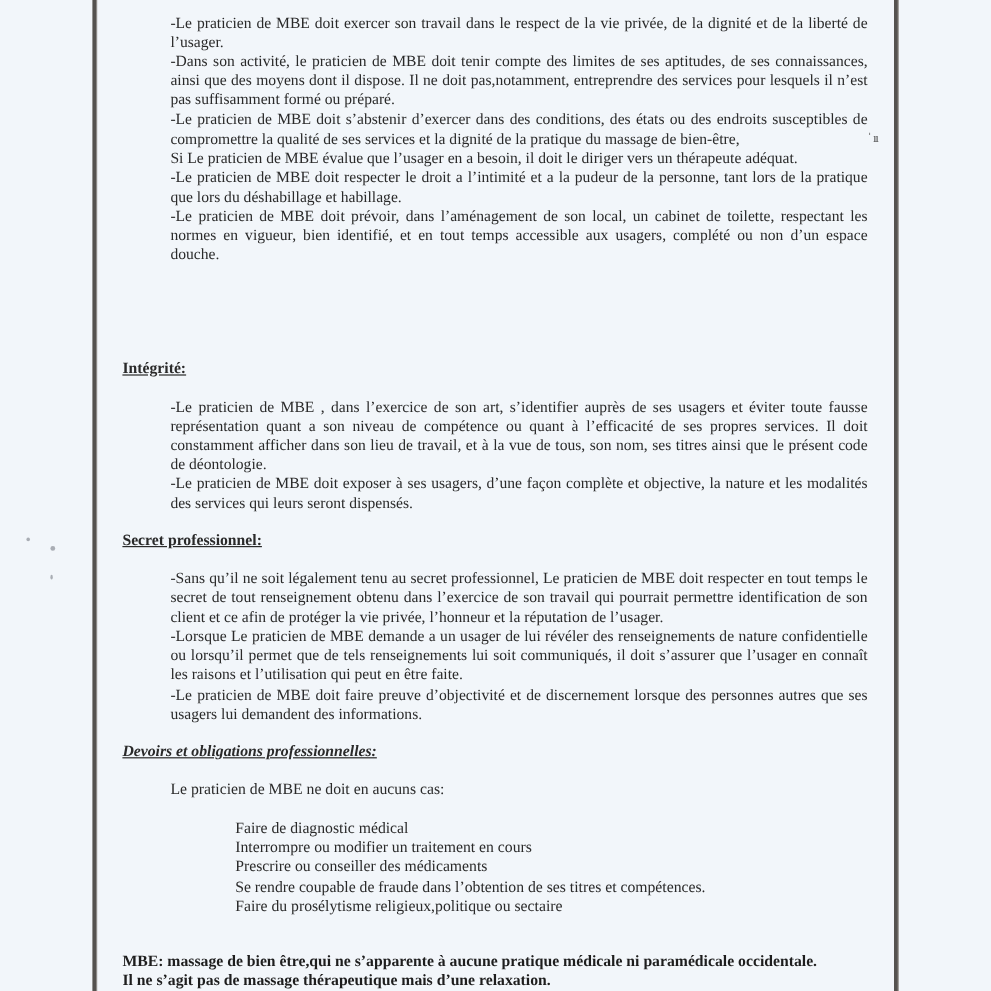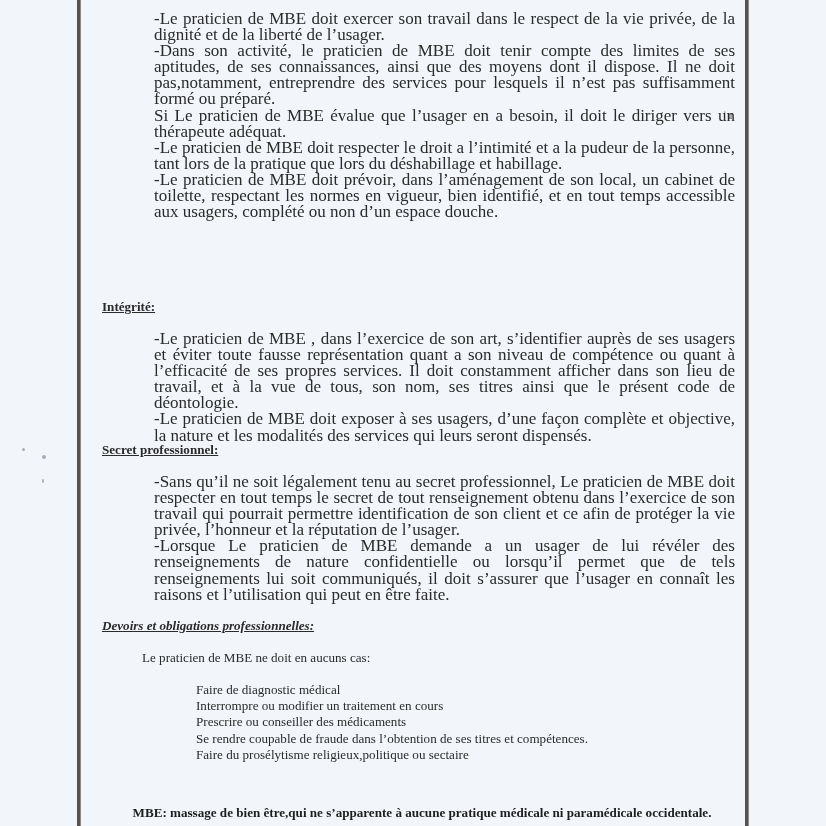--- a/index.html
+++ b/index.html
@@ -15,77 +15,79 @@
     background: #55524f;
     box-shadow: 1px 0 0 #8d8a87;
   }
   .rule.left { left: 77px; }
   .rule.right { left: 745px; }
   .speck { position: absolute; background: #8a8f96; border-radius: 50%; opacity: .7; }
   .page {
     position: absolute; left: 0; top: 0; width: 826px;
   }
   .para {
-    position: absolute; left: 154px; width: 581px;
-    font-size: 17px; line-height: 16.1px;
+    position: absolute; left: 142px; width: 581px;
+    font-size: 13px; line-height: 16.1px;
     text-align: justify;
   }
   .para p { margin: 0; }
   .heading {
     position: absolute; left: 102px;
     font-weight: bold; text-decoration: underline;
     font-size: 13.1px; line-height: 16px;
   }
   .intro {
     position: absolute; left: 142px; font-size: 13.1px; line-height: 16px;
   }
   .list {
     position: absolute; left: 180px; margin: 16px; padding: 0; list-style: none;
     font-size: 13.1px; line-height: 16.2px;
   }
   .footer {
     position: absolute; left: 102px; top: 793px; width: 640px;
     font-weight: bold; font-size: 13.1px; line-height: 16.2px; color: #1e1e1e;
   }
-  .footer p { margin: 12px; white-space: nowrap; text-align: center; }
+  .footer p { margin: 0; white-space: nowrap; }
   .scanmark {
     position: absolute; left: 723px; top: 109px; font-size: 11px; color: #555; letter-spacing: -1px;
   }
 </style>
 </head>
 <body>
 
 <div class="rule left"></div>
 <div class="rule right"></div>
 
 <div class="speck" style="left:22px;top:448px;width:3px;height:3px;"></div>
 <div class="speck" style="left:42px;top:455px;width:4px;height:4px;"></div>
 <div class="speck" style="left:42px;top:479px;width:2px;height:4px;"></div>
 <span class="scanmark">ˈ ıı</span>
 
 <div class="page">
 
   <div class="para" style="top:11px;">
     <p>-Le praticien de MBE doit exercer son travail dans le respect de la vie privée, de la dignité et de la liberté de l’usager.</p>
     <p>-Dans son activité, le praticien de MBE doit tenir compte des limites de ses aptitudes, de ses connaissances, ainsi que des moyens dont il dispose. Il ne doit pas,notamment, entreprendre des services pour lesquels il n’est pas suffisamment formé ou préparé.</p>
+    <p>-Le praticien de MBE doit s’abstenir d’exercer dans des conditions, des états ou des endroits susceptibles de compromettre la qualité de ses services et la dignité de la pratique du massage de bien-être,</p>
     <p>Si Le praticien de MBE évalue que l’usager en a besoin, il doit le diriger vers un thérapeute adéquat.</p>
     <p>-Le praticien de MBE doit respecter le droit a l’intimité et a la pudeur de la personne, tant lors de la pratique que lors du déshabillage et habillage.</p>
     <p>-Le praticien de MBE doit prévoir, dans l’aménagement de son local, un cabinet de toilette, respectant les normes en vigueur, bien identifié, et en tout temps accessible aux usagers, complété ou non d’un espace douche.</p>
   </div>
 
   <div class="heading" style="top:299px;">Intégrité:</div>
   <div class="para" style="top:331px;">
     <p>-Le praticien de MBE , dans l’exercice de son art, s’identifier auprès de ses usagers et éviter toute fausse représentation quant a son niveau de compétence ou quant à l’efficacité de ses propres services. Il doit constamment afficher dans son lieu de travail, et à la vue de tous, son nom, ses titres ainsi que le présent code de déontologie.</p>
     <p>-Le praticien de MBE doit exposer à ses usagers, d’une façon complète et objective, la nature et les modalités des services qui leurs seront dispensés.</p>
   </div>
 
   <div class="heading" style="top:442px;">Secret professionnel:</div>
   <div class="para" style="top:474px;">
     <p>-Sans qu’il ne soit légalement tenu au secret professionnel, Le praticien de MBE  doit respecter en tout temps le secret de tout renseignement obtenu dans l’exercice de son travail qui pourrait permettre  identification de son client et ce afin de protéger la vie privée, l’honneur et la réputation de l’usager.</p>
     <p>-Lorsque Le praticien de MBE  demande a un usager de lui révéler des renseignements de nature confidentielle ou lorsqu’il permet que de tels renseignements lui soit communiqués, il doit s’assurer que l’usager en connaît les raisons et l’utilisation qui peut en être faite.</p>
+    <p>-Le praticien de MBE doit faire preuve d’objectivité et de discernement lorsque des personnes autres que ses usagers lui demandent des informations.</p>
   </div>
 
   <div class="heading" style="top:618px;font-style:italic;">Devoirs et obligations professionnelles:</div>
   <div class="intro" style="top:650px;">Le praticien de MBE  ne doit en aucuns cas:</div>
   <ul class="list" style="top:666px;">
     <li>Faire de diagnostic médical</li>
     <li>Interrompre ou modifier un traitement en cours</li>
     <li>Prescrire ou conseiller des médicaments</li>
     <li>Se rendre coupable de fraude dans l’obtention de ses titres et compétences.</li>
     <li>Faire du prosélytisme religieux,politique ou sectaire</li>

